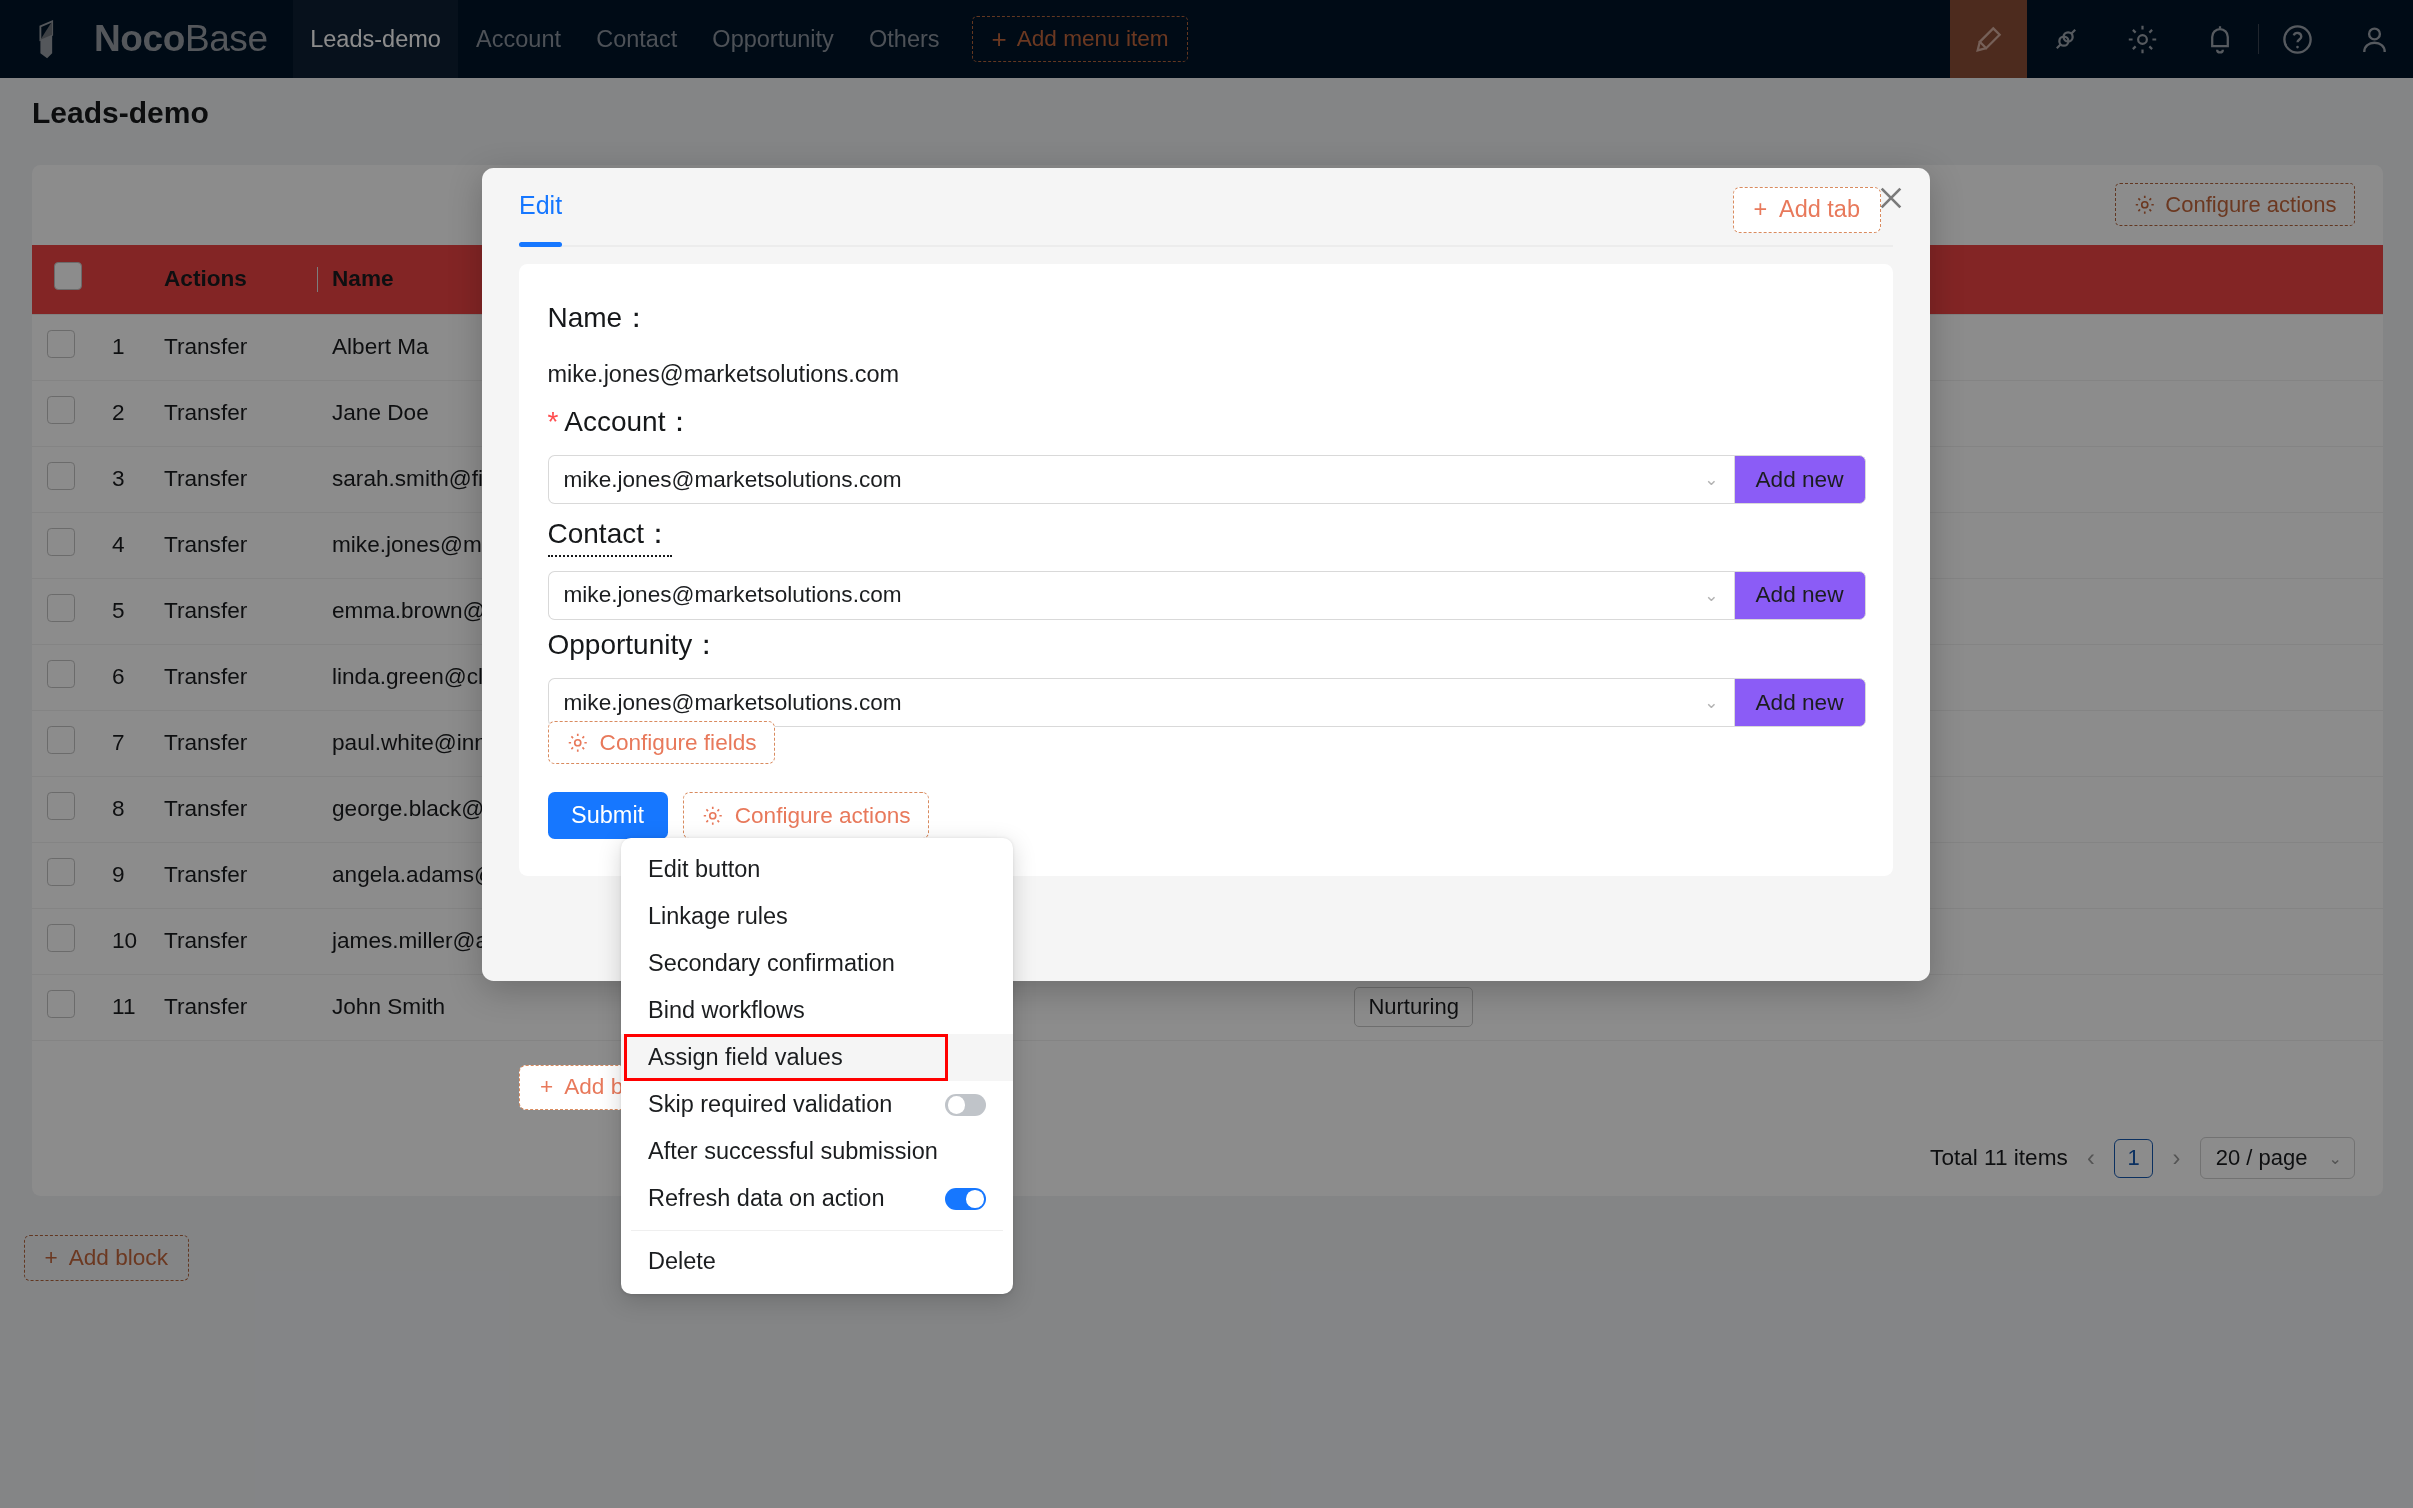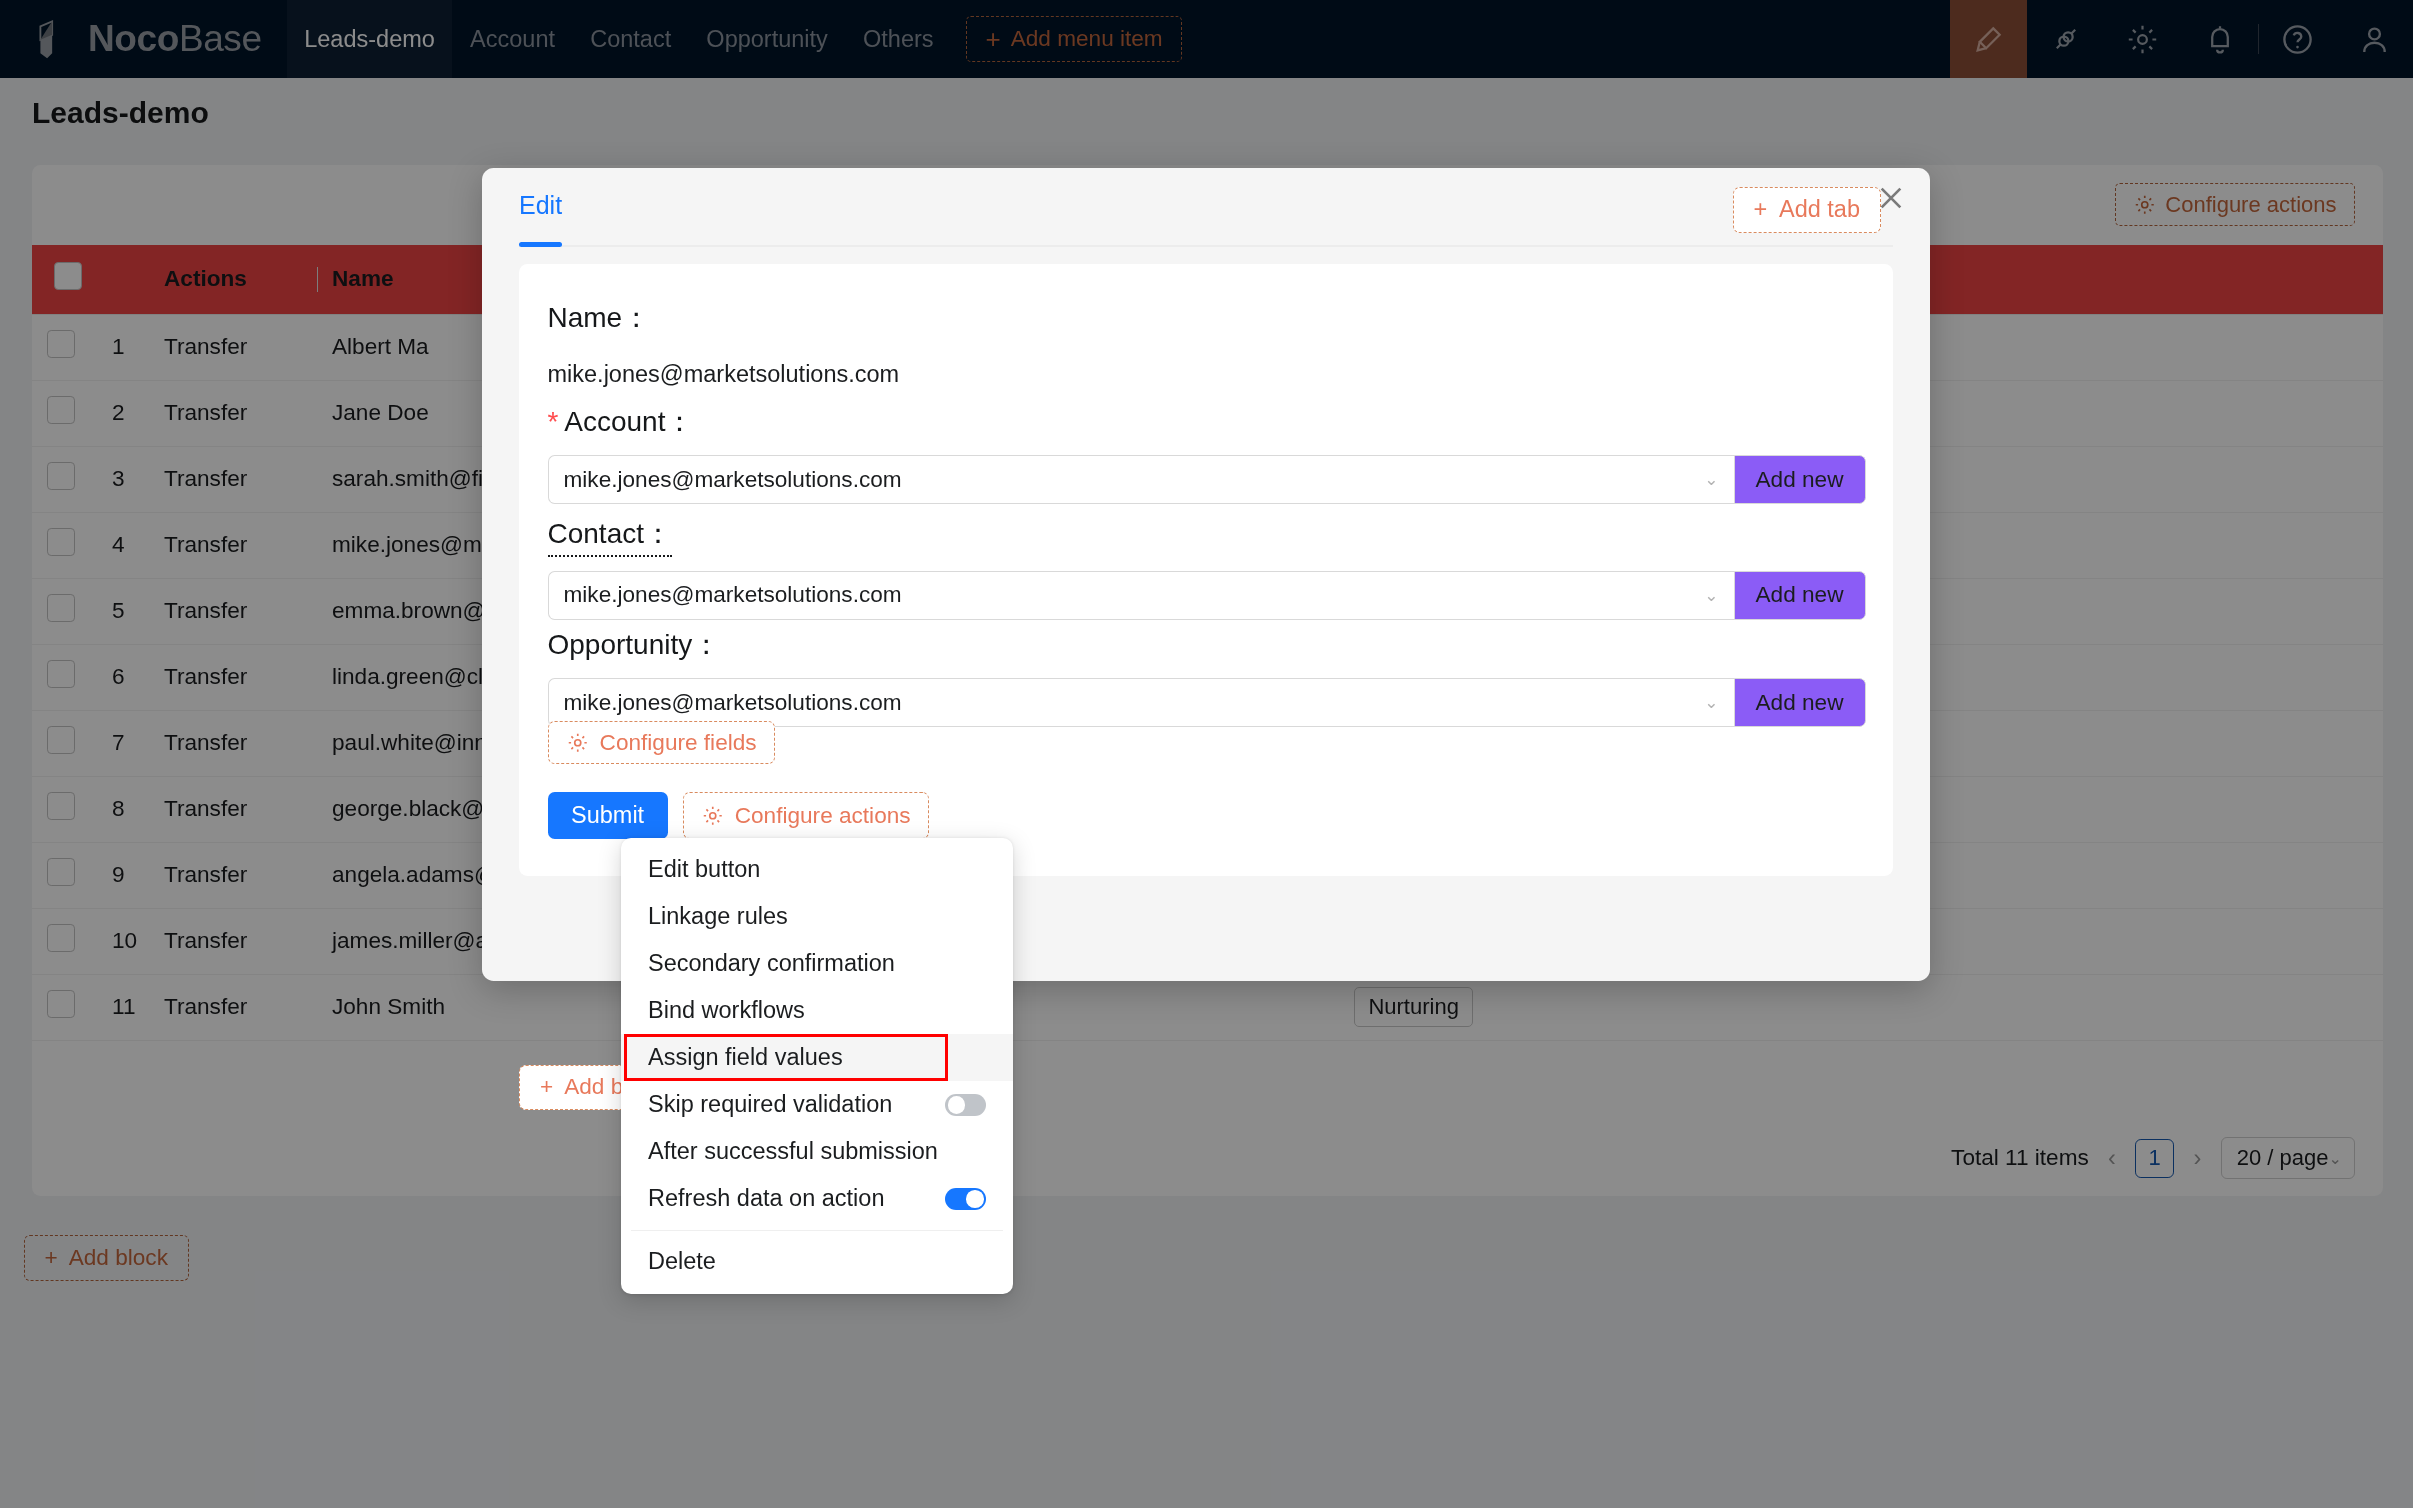--- a/index.html
+++ b/index.html
@@ -13,21 +13,21 @@
   
   #app-shell { position: absolute; inset: 0; }
 
   
   .topnav {
     position: absolute; top: 0; left: 0; width: 2413px; height: 78px;
     background: #001529;
     display: flex; align-items: stretch;
   }
   .brand {
-    display: flex; align-items: center; gap: 14px;
+    display: flex; align-items: center; gap: 20px;
     padding: 0 25px 0 32px;
     min-width: 0;
     justify-content: space-between;
   }
   .brand-logo { width: 42px; height: 42px; flex: 0 0 auto; }
   .brand-text {
     font-size: 37px; font-weight: 700; letter-spacing: -0.4px;
     white-space: nowrap;
   }
   .brand-text .noco { color: #9a9fa6; }
@@ -112,21 +112,21 @@
     font-size: 22.6px; color: #1b1d1f; white-space: nowrap;
   }
   .pg-arrow { color: #9a9a9a; font-size: 23.5px; cursor: pointer; padding: 0 5px; }
   .pg-num {
     border: 1.3px solid #1558b0; border-radius: 5.9px; color: #1558b0;
     min-width: 39px; height: 39px; display: flex; align-items: center; justify-content: center;
     font-size: 22px; cursor: pointer; background: #fff;
   }
   .pg-size {
     border: 0.8px solid #cfcfcf; border-radius: 5.9px; background: #fff;
-    height: 42px; display: flex; align-items: center; gap: 0;
+    height: 42px; display: flex; align-items: center; gap: 21px;
     padding: 0 11.7px 0 15px; font-size: 22px; cursor: pointer; color: #1b1d1f;
   }
   .pg-size .chev { color: #9a9a9a; font-size: 16px; }
 
   .add-block-page {
     position: absolute; left: 23.5px; top: 1157px;
     border: 1.7px dashed #b3643c; border-radius: 5.9px; color: #c4673c;
     font-size: 22.6px; padding: 9.2px 20px; display: flex; align-items: center; gap: 11px;
     cursor: pointer; background: transparent;
   }

